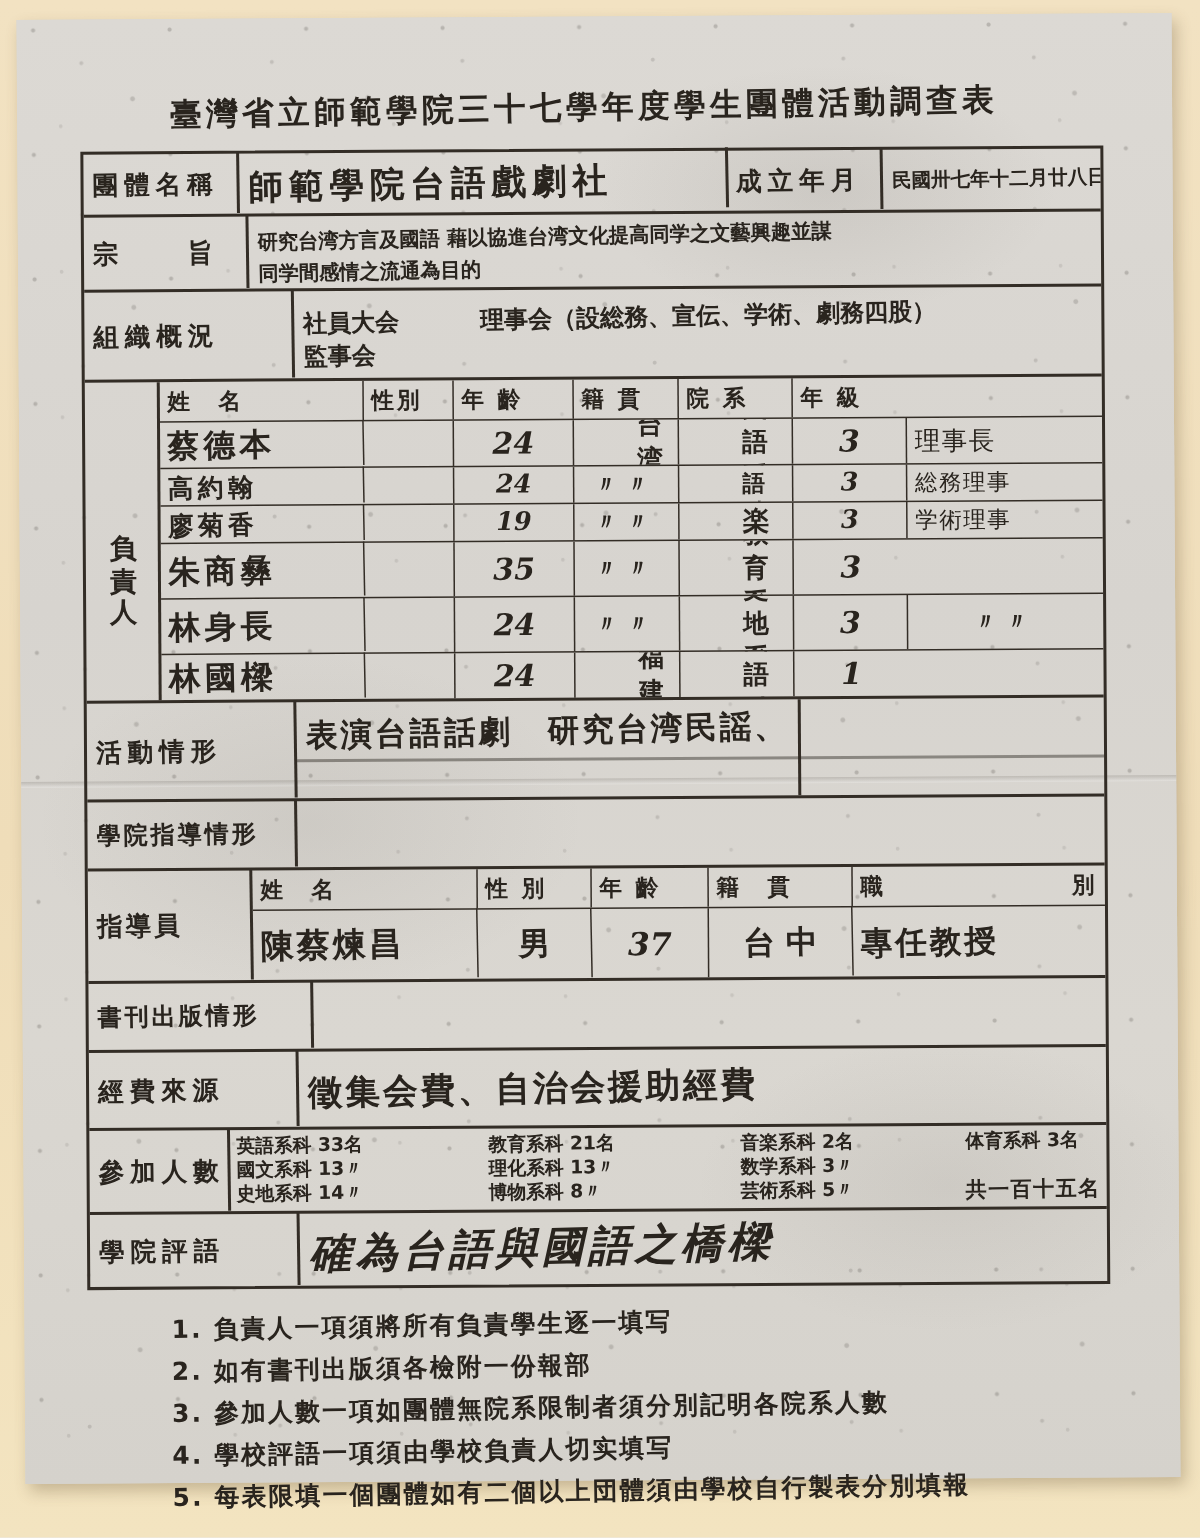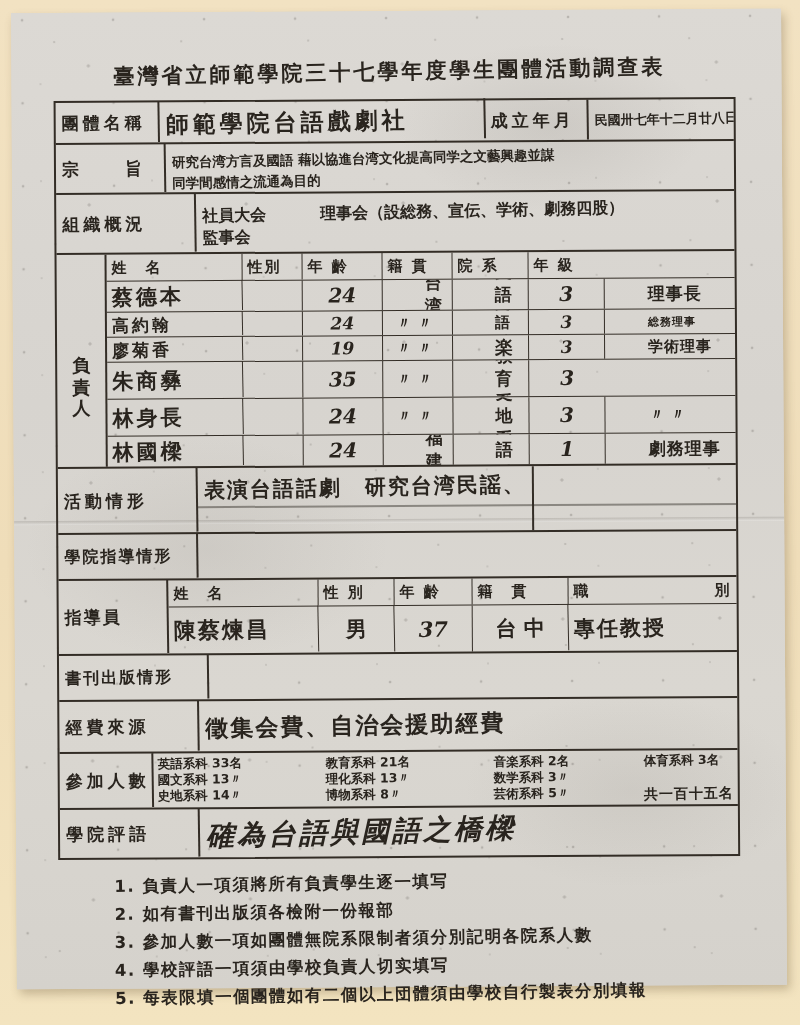--- a/index.html
+++ b/index.html
@@ -65,21 +65,21 @@
   .icell{border-right:1.6px solid #332d26;box-sizing:border-box;padding:0 5px;
          display:flex;align-items:center;overflow:hidden;}
   .icell:last-child{border-right:none;}
   .ihead{height:26px;}
   .ihead .icell{font-size:15px;font-weight:600;letter-spacing:2px;justify-content:space-between;}
   .cn{width:136px;} .cs{width:60px;} .ca{width:80px;} .co{width:70px;}
   .cd{width:76px;} .cg{width:76px;} .cduty{flex:1;}
   .oname{font-size:21px;letter-spacing:3px;}
   .onum{font-family:"DejaVu Serif",serif;font-style:italic;font-size:20px;font-weight:700;justify-content:center;}
   .odept{font-size:17px;font-weight:700;padding-left:42px;}
-  .oduty{font-size:17px;font-weight:700;letter-spacing:1px;margin-left:38px;}
+  .oduty{font-size:17px;font-weight:400;letter-spacing:1px;}
   .oditto{font-size:15px;font-weight:700;justify-content:center;letter-spacing:6px;}
   .h30{height:30px;} .h24{height:24px;} .h36{height:36px;}
   
   .r5{height:64px;position:relative;}
   .r5 .val{align-self:flex-start;font-size:21px;letter-spacing:2px;padding-top:4px;}
   .smudge{position:absolute;left:140px;right:0;top:38px;height:2px;background:rgba(45,40,34,.45);}
   .r6{height:44px;}
   .r6 .lbl{font-size:16px;letter-spacing:2px;}
   
   .r7 .itbl .ihead{height:26px;}
@@ -169,21 +169,21 @@
             <div class="icell cduty oduty">理事長</div>
           </div>
 
           <div class="irow h24">
             <div class="icell cn hw oname" style="font-size:17px">高約翰</div>
             <div class="icell cs"></div>
             <div class="icell ca onum" style="font-size:17px">24</div>
             <div class="icell co oditto">〃〃</div>
             <div class="icell cd odept" style="font-size:15px">英語科</div>
             <div class="icell cg onum" style="font-size:17px">3</div>
-            <div class="icell cduty oduty" style="font-size:11px">総務理事</div>
+            <div class="icell cduty oduty" style="font-size:15px">総務理事</div>
           </div>
 
           <div class="irow h24">
             <div class="icell cn hw oname" style="font-size:17px">廖菊香</div>
             <div class="icell cs"></div>
             <div class="icell ca onum" style="font-size:17px">19</div>
             <div class="icell co oditto">〃〃</div>
             <div class="icell cd odept" style="font-size:18px">音楽科</div>
             <div class="icell cg onum" style="font-size:17px">3</div>
             <div class="icell cduty oduty" style="font-size:15px">学術理事</div>
@@ -208,21 +208,20 @@
             <div class="icell cduty oditto">〃〃</div>
           </div>
 
           <div class="irow h30">
             <div class="icell cn hw oname">林國樑</div>
             <div class="icell cs"></div>
             <div class="icell ca onum">24</div>
             <div class="icell co odept">福建</div>
             <div class="icell cd odept">國語科</div>
             <div class="icell cg onum">1</div>
-            <div class="icell cduty oduty">劇務理事</div>
           </div>
         </div>
       </div>
 
       <div class="frow r5">
         <div class="cell lbl w140">活動情形</div>
         <div class="cell">
           <span class="val hw">表演台語話劇　研究台湾民謡、</span>
         </div>
         <div class="smudge"></div>

